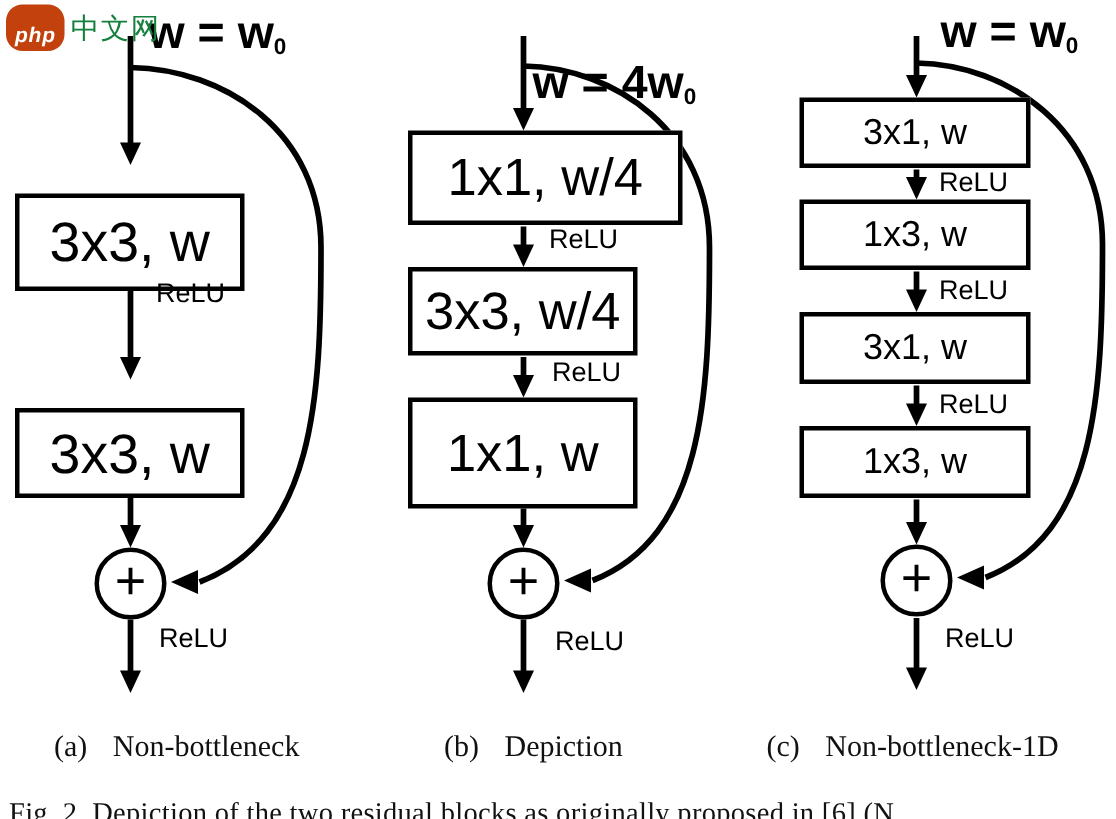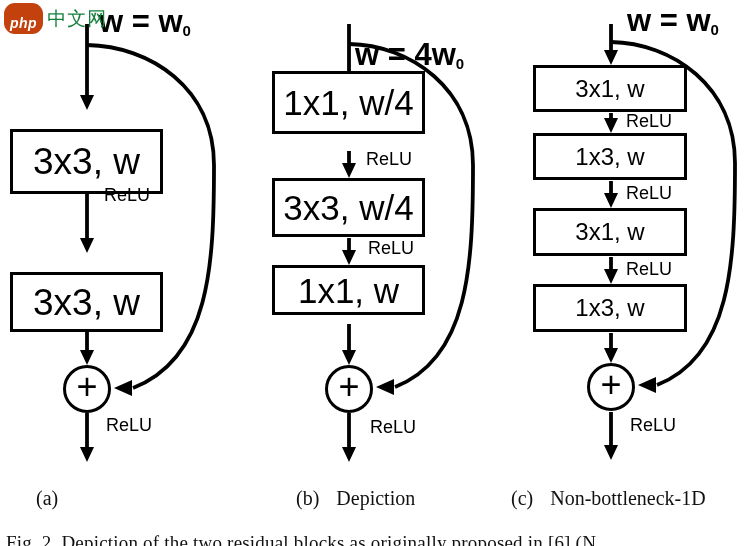--- a/index.html
+++ b/index.html
@@ -112,27 +112,27 @@
   <div class="abs col-title" style="left:355px;top:3px;margin-top:36px;"><span>w = 4w</span><span class="sub">0</span></div>
   <div class="abs col-title" style="left:627px;top:5px;"><span>w = w</span><span class="sub">0</span></div>
 
   <div class="abs op-box f-a" style="left:10px;top:110px;width:153px;height:65px;">
       <span>3x3, w</span>
     </div>
   <div class="abs op-box f-a" style="left:10px;top:253px;width:153px;height:60px;">
       <span>3x3, w</span>
     </div>
 
-  <div class="abs op-box f-b" style="left:272px;top:71px;width:153px;height:63px;">
+  <div class="abs op-box f-b" style="left:272px;top:87px;width:183px;height:63px;">
       <span>1x1, w/4</span>
     </div>
   <div class="abs op-box f-b" style="left:272px;top:178px;width:153px;height:59px;">
       <span>3x3, w/4</span>
     </div>
-  <div class="abs op-box f-b" style="left:272px;top:265px;width:153px;height:50px;">
+  <div class="abs op-box f-b" style="left:272px;top:265px;width:153px;height:74px;">
       <span>1x1, w</span>
     </div>
 
   <div class="abs op-box f-c" style="left:533px;top:65px;width:154px;height:47px;">
       <span>3x1, w</span>
     </div>
   <div class="abs op-box f-c" style="left:533px;top:133px;width:154px;height:47px;">
       <span>1x3, w</span>
     </div>
   <div class="abs op-box f-c" style="left:533px;top:208px;width:154px;height:48px;">
@@ -157,20 +157,21 @@
     </div>
   <div class="abs sum" style="left:325px;top:365px;">
       <span class="plus">+</span>
     </div>
   <div class="abs sum" style="left:587px;top:363px;">
       <span class="plus">+</span>
     </div>
 
   <div class="abs caption" style="left:36px;top:487px;">
     <span>(a)</span>
+    <span>Non-bottleneck</span>
   </div>
   <div class="abs caption" style="left:296px;top:487px;">
     <span>(b)</span>
     <span>Depiction</span>
   </div>
   <div class="abs caption" style="left:511px;top:487px;">
     <span>(c)</span>
     <span>Non-bottleneck-1D</span>
   </div>
 

